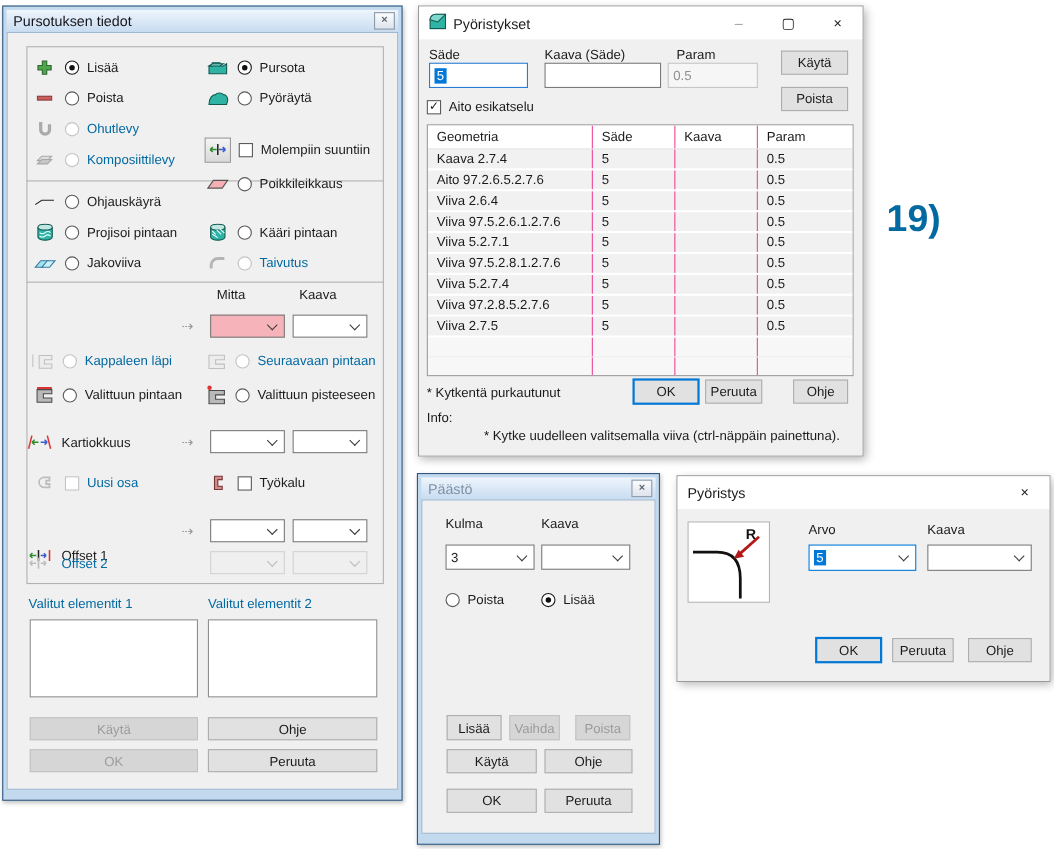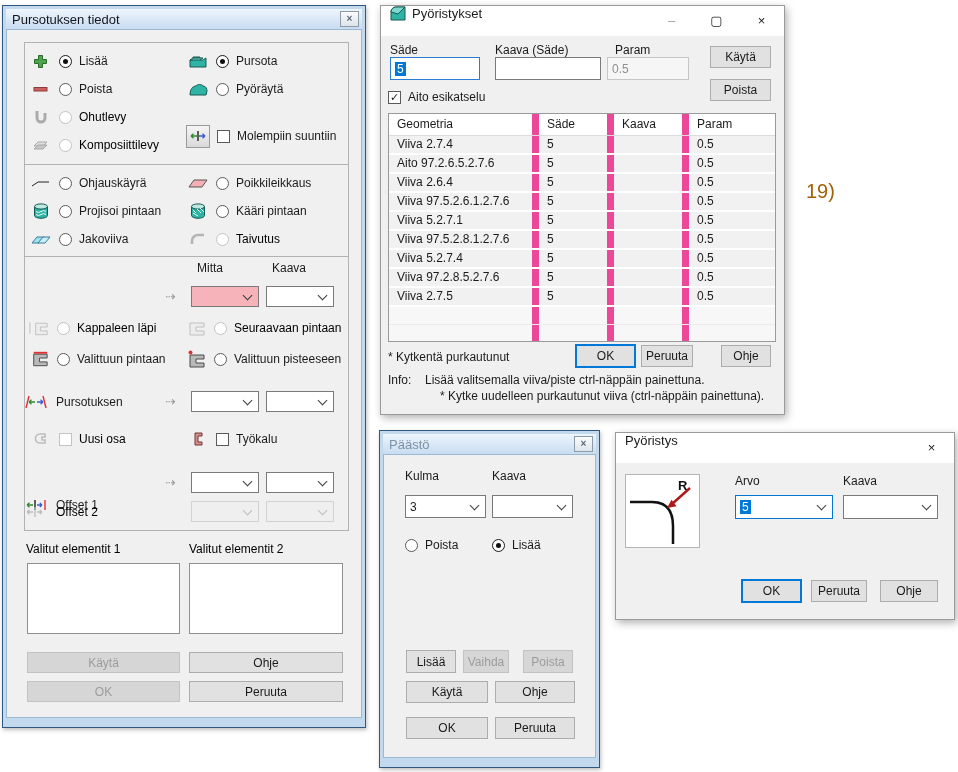--- a/index.html
+++ b/index.html
@@ -7,36 +7,36 @@
 body{position:relative;background:#fff;font-family:"Liberation Sans","DejaVu Sans",sans-serif;font-size:12px;color:#1b1b1b;overflow:hidden}
 
 .dlg-classic{position:absolute;border:1px solid #30587e;background:#c3d9ee;padding:3px;box-shadow:1px 2px 4px rgba(0,0,0,.25)}
 .c-titlebar{height:20px;display:flex;align-items:center;padding:0 3px 0 6px;background:linear-gradient(#eef5fc,#c8dcf1)}
 .c-title{font-size:13px;color:#15151c}
 .c-title.inactive{color:#7e92a7}
 .c-close{margin-left:auto;width:19px;height:16px;background:linear-gradient(#fbfcfd,#dde4ec);border:1px solid #8d9aa8;color:#5d6874;font-size:10px;font-weight:bold;display:flex;align-items:center;justify-content:center;line-height:1}
 .c-body{position:relative;background:#f0f0f0;border:1px solid #9db8d2}
 
 .dlg-win{position:absolute;border:1px solid #9a9a9a;background:#f0f0f0;box-shadow:2px 3px 8px rgba(0,0,0,.3)}
-.w-titlebar{height:30px;background:#fff;display:flex;padding-left:9px}
+.w-titlebar{height:30px;background:#fff;display:flex;align-items:center;padding-left:9px}
 .w-title{font-size:13px;margin-left:6px}
 .caps{margin-left:auto;display:flex;height:30px}
 .cap{width:45px;text-align:center;line-height:30px;font-size:13px}
 .cap.min{color:#9b9b9b}
 .w-body{position:relative;background:#f0f0f0}
 
 .row{position:absolute;display:flex;align-items:center;gap:7px;height:22px;white-space:nowrap}
 .ic{display:inline-flex;align-items:center;justify-content:center;width:23px;flex:none}
 .radio{width:13px;height:13px;border-radius:50%;border:1px solid #5a5a5a;background:#fff;flex:none;position:relative}
 .radio.sel{border-color:#1a1a1a}
 .radio.sel::after{content:"";position:absolute;left:3px;top:3px;width:5px;height:5px;border-radius:50%;background:#101010}
 .radio.dis{border-color:#c3c3c3}
 .cbx{width:13px;height:13px;border:1px solid #5a5a5a;background:#fff;flex:none;display:flex;align-items:center;justify-content:center;font-size:11px;line-height:1}
 .cbx.dis{border-color:#c3c3c3}
-.dtext{color:#000000}
+.dtext{color:#0369a1}
 .gbx{position:absolute;border:1px solid #b2b2b2}
 .sep{position:absolute;border-top:1px solid #b2b2b2}
 .combo{position:absolute;background:#fff;border:1px solid #7a7a7a;display:flex;align-items:center;padding-left:4px}
 .combo::after{content:"";position:absolute;right:7px;top:50%;margin-top:-5px;width:6px;height:6px;border-right:1.5px solid #3c3c3c;border-bottom:1.5px solid #3c3c3c;transform:rotate(45deg)}
 .combo.pink{background:#f6b4ba}
 .combo.dis{background:#efefef;border-color:#d2d2d2}
 .combo.dis::after{border-color:#bcbcbc}
 .combo.foc{border-color:#0078d7}
 .selval{background:#0078d7;color:#fff;padding:0 2px}
 .tbox{position:absolute;background:#fff;border:1px solid #7a7a7a;display:flex;align-items:center;padding-left:4px}
@@ -46,29 +46,29 @@
 .btn.dis{background:#d6d6d6;border-color:#c2c2c2;color:#9c9c9c}
 .btn.foc{border:2px solid #0078d7}
 .lblabs{position:absolute;white-space:nowrap}
 .dash{position:absolute;color:#9a9a9a;font-size:13px}
 .listbox{position:absolute;background:#fff;border:1px solid #8f8f8f}
 
 .ftable{position:absolute;left:7px;top:77px;width:388px;height:229px;background:#fff;border:1px solid #9a9a9a;overflow:hidden}
 .frow{display:flex;height:19px;border-bottom:2px solid #fff;background:#f1f1f1}
 .frow.fhead{background:#fff;height:22px;border-bottom:1px solid #dcdcdc}
 .frow.fempty{background:#f7f7f7;height:18px;border-bottom:1px solid #ececec}
-.fc{padding:1px 0 0 8px;border-right:7px solid #ec4899;overflow:hidden;white-space:nowrap}
+.fc{padding:1px 0 0 8px;border-right:1px solid #ec4899;overflow:hidden;white-space:nowrap}
 .fc.c1{width:150px}.fc.c2{width:75px}.fc.c3{width:75px}.fc.c4{flex:1;border-right:none}
 .fhead .fc{padding-top:3px}
 
 .plist{position:absolute;left:21px;top:100px;width:168px;height:91px;background:#fff;border:1px solid #8f8f8f;overflow:hidden;padding-top:1px}
 .pitem{display:flex;align-items:center;gap:6px;height:18px;padding-left:4px}
 .psel{height:18px;background:#0f6fd7;margin-top:1px}
 
-.annot{position:absolute;left:806px;top:180px;font-size:20px;font-weight:normal;color:#a16207;font-family:"Liberation Sans",sans-serif}
+.annot{position:absolute;left:806px;top:180px;font-size:34px;font-weight:bold;color:#0369a1;font-family:"Liberation Sans",sans-serif}
 .preview{position:absolute;left:9px;top:11px;width:75px;height:74px;background:#fff;border:1px solid #b5b5b5}
 </style>
 </head>
 <body>
 
 <div class="dlg-classic" style="left:2px;top:5px;width:364px;height:723px">
   <div class="c-titlebar">
     <span class="c-title">Pursotuksen tiedot</span>
     <span class="c-close">×</span>
   </div>
@@ -169,21 +169,21 @@
     <div class="row" style="left:22px;top:198px">
       <span class="ic">
           <svg width="20" height="12" viewBox="0 0 20 12">
             <path d="M1 10l5-6h7l-5 6z" fill="#9fe2f2" stroke="#3a7a9a"></path>
             <path d="M7 10l5-6h7l-5 6z" fill="#c9f1fa" stroke="#3a7a9a"></path>
           </svg>
         </span>
       <span class="radio"></span>
       <span>Jakoviiva</span>
     </div>
-    <div class="row" style="left:179px;top:142px">
+    <div class="row" style="left:179px;top:126px">
       <span class="ic">
           <svg width="20" height="12" viewBox="0 0 20 12">
             <path d="M1 10l5-7h13l-5 7z" fill="#f4b0b4" stroke="#555"></path>
           </svg>
         </span>
       <span class="radio"></span>
       <span>Poikkileikkaus</span>
     </div>
     <div class="row" style="left:179px;top:170px">
       <span class="ic">
@@ -255,21 +255,21 @@
 
     <div class="row" style="left:16px;top:361px">
       <span class="ic" style="width:26px">
           <svg width="24" height="14" viewBox="0 0 24 14">
             <path d="M5 1L2 13" stroke="#d33" stroke-width="1.4"></path>
             <path d="M19 1l3 12" stroke="#d33" stroke-width="1.4"></path>
             <path d="M11 7H5m0 0l2.5-2.2M5 7l2.5 2.2" stroke="#2e8b2e" stroke-width="1.3" fill="none"></path>
             <path d="M13 7h6m0 0l-2.5-2.2M19 7l-2.5 2.2" stroke="#3a5fcd" stroke-width="1.3" fill="none"></path>
           </svg>
         </span>
-      <span>Pursotuksen</span>
+      <span>Kartiokkuus</span>
     </div>
     <span class="dash" style="left:158px;top:364px">⇢</span>
     <div class="combo" style="left:184px;top:361px;width:68px;height:21px"></div>
     <div class="combo" style="left:259px;top:361px;width:68px;height:21px"></div>
 
     <div class="row" style="left:22px;top:398px">
       <span class="ic">
           <svg width="14" height="14" viewBox="0 0 14 14">
             <path d="M11 2H6a4.5 4.5 0 0 0 0 9h5V8H8V5h3z" fill="none" stroke="#bdbdbd" stroke-width="1.6"></path>
           </svg>
@@ -362,21 +362,21 @@
 
     <div class="ftable">
       <div class="frow fhead">
         <span class="fc c1">Geometria</span>
         <span class="fc c2">Säde</span>
         <span class="fc c3">Kaava</span>
         <span class="fc c4">Param</span>
       </div>
       <div>
           <div class="frow">
-          <span class="fc c1">Viiva 2.7.4</span>
+          <span class="fc c1">Kaava 2.7.4</span>
           <span class="fc c2">5</span>
           <span class="fc c3"></span>
           <span class="fc c4">0.5</span>
         </div>
           <div class="frow">
           <span class="fc c1">Aito 97.2.6.5.2.7.6</span>
           <span class="fc c2">5</span>
           <span class="fc c3"></span>
           <span class="fc c4">0.5</span>
         </div>
@@ -436,22 +436,21 @@
           <span class="fc c4"></span>
         </div>
     </div>
 
     <span class="lblabs" style="left:7px;top:314px">* Kytkentä purkautunut</span>
     <div class="btn foc" style="left:194px;top:308px;width:61px;height:24px">OK</div>
     <div class="btn" style="left:260px;top:309px;width:52px;height:22px">Peruuta</div>
     <div class="btn" style="left:340px;top:309px;width:50px;height:22px">Ohje</div>
 
     <span class="lblabs" style="left:7px;top:337px">Info:</span>
-    <span class="lblabs" style="left:44px;top:337px">Lisää valitsemalla viiva/piste ctrl-näppäin painettuna.</span>
-    <span class="lblabs" style="left:59px;top:353px">* Kytke uudelleen purkautunut viiva (ctrl-näppäin painettuna).</span>
+    <span class="lblabs" style="left:59px;top:353px">* Kytke uudelleen valitsemalla viiva (ctrl-näppäin painettuna).</span>
   </div>
 </div>
 
 <div class="annot">19)</div>
 
 <div class="dlg-classic" style="left:379px;top:430px;width:221px;height:338px">
   <div class="c-titlebar">
     <span class="c-title inactive">Päästö</span>
     <span class="c-close">×</span>
   </div>

